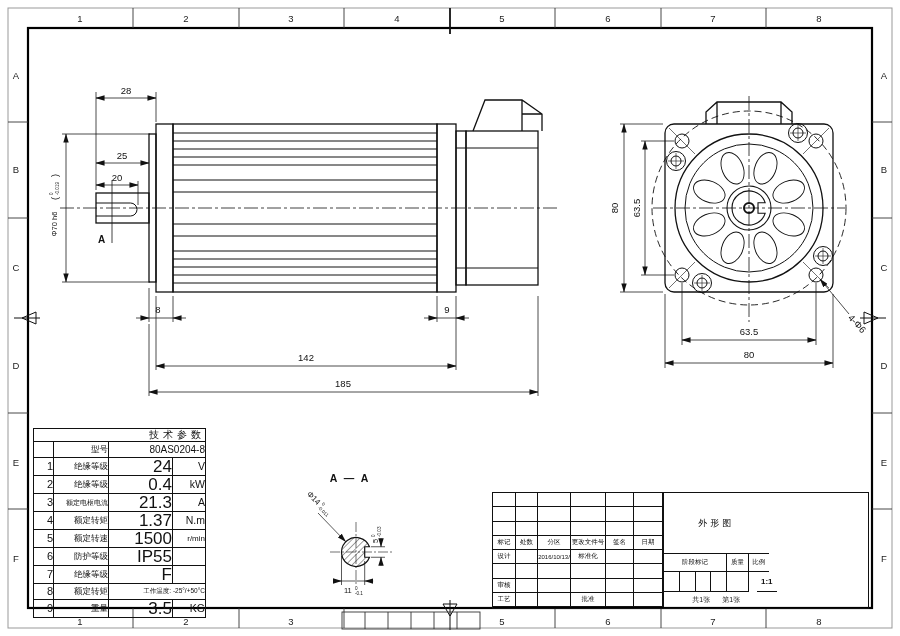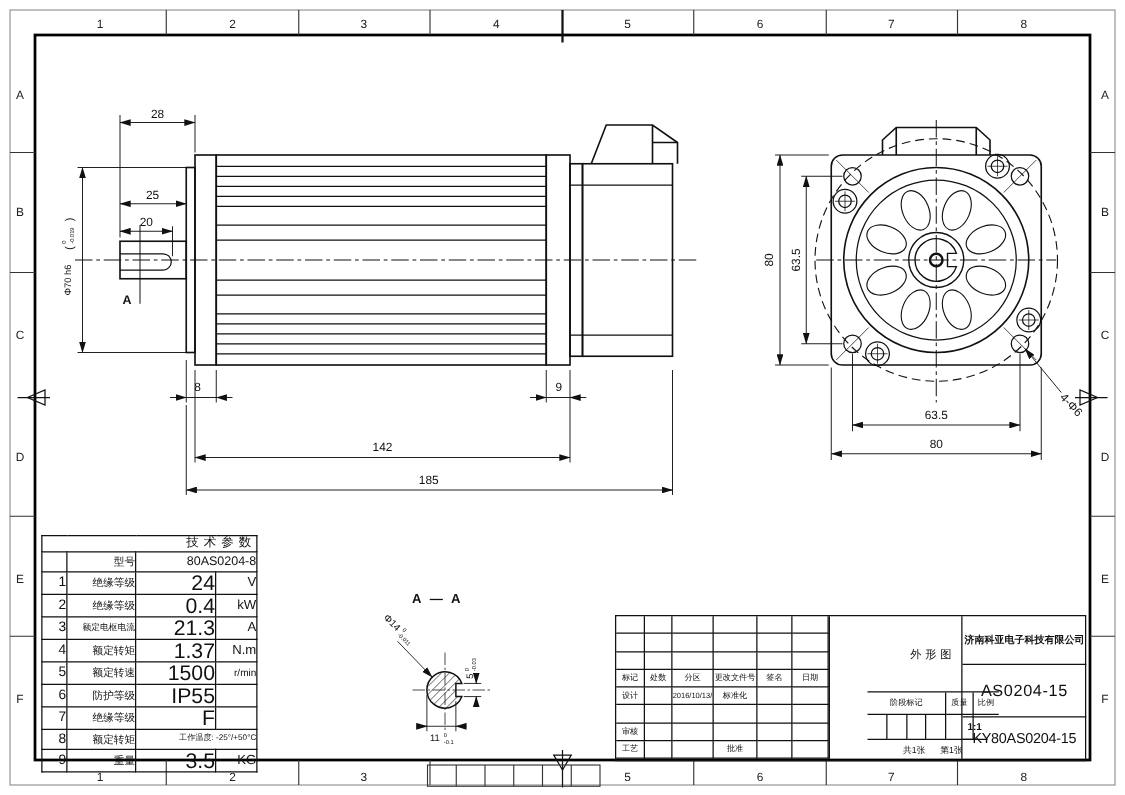--- a/index.html
+++ b/index.html
@@ -35,29 +35,29 @@
   .tblock{position:absolute;left:492px;top:492px;width:377px;height:117px;
           border:1.5px solid #111;box-sizing:border-box;font-size:7px;}
   .rev{position:absolute;left:0;top:0;width:170px;height:114px;
        display:grid;grid-template-columns:23px 22px 33px 35px 28px 29px;
        grid-template-rows:repeat(8,14.25px);}
   .rev div{border-right:1px solid #111;border-bottom:1px solid #111;
            display:flex;align-items:center;justify-content:center;
            overflow:hidden;white-space:nowrap;font-size:6.5px;}
   .rev .d8{font-size:6px;}
   .mid{position:absolute;left:170px;top:0;width:106px;height:114px;border-left:1.5px solid #111;box-sizing:border-box;}
-  .mid div{box-sizing:border-box;position:absolute;display:flex;align-items:center;justify-content:center;overflow:hidden;margin-left:30px;}
+  .mid div{box-sizing:border-box;position:absolute;display:flex;align-items:center;justify-content:center;overflow:hidden;}
   .cell-title{left:0;top:0;width:104.5px;height:61px;border-bottom:1px solid #111;font-size:9px;letter-spacing:3px;}
   .cell-stage{left:0;top:61px;width:63px;height:18px;border-right:1px solid #111;border-bottom:1px solid #111;font-size:6.5px;}
   .cell-mass{left:63px;top:61px;width:22px;height:18px;border-right:1px solid #111;border-bottom:1px solid #111;font-size:6.5px;}
   .cell-scale{left:85px;top:61px;width:19.5px;height:18px;border-bottom:1px solid #111;font-size:6.5px;}
   .bx{top:79px;height:20px;border-right:1px solid #111;border-bottom:1px solid #111;}
   .b1{left:0;width:16px;}.b2{left:16px;width:16px;}.b3{left:32px;width:15px;}.b4{left:47px;width:16px;}
   .b5{left:63px;width:22px;}
-  .cell-scalev{left:76px;top:79px;width:19.5px;height:20px;border-bottom:1px solid #111;font-size:8px;font-weight:bold;}
+  .cell-scalev{left:93px;top:79px;width:19.5px;height:20px;border-bottom:1px solid #111;font-size:8px;font-weight:bold;}
   .cell-sheets{left:0;top:99px;width:104.5px;height:15px;font-size:7px;gap:12px;}
   .rgt{position:absolute;left:276px;top:0;width:101px;height:114px;border-left:1.5px solid #111;box-sizing:border-box;}
   .rgt div{box-sizing:border-box;display:flex;align-items:center;justify-content:center;text-align:center;overflow:hidden;}
   .cell-co{width:99px;height:39px;border-bottom:1px solid #111;font-size:8px;font-weight:bold;line-height:1.15;padding:0 1px;}
   .cell-model{width:99px;height:42px;border-bottom:1px solid #111;font-size:13px;letter-spacing:.5px;}
   .cell-dno{width:99px;height:33px;font-size:11.5px;letter-spacing:-.2px;}
 </style>
 </head>
 <body>
 
@@ -452,20 +452,15 @@
     <div class="bx b2"></div>
     <div class="bx b3"></div>
     <div class="bx b4"></div>
     <div class="bx b5"></div>
     <div class="cell-scalev">1:1</div>
     <div class="cell-sheets">
       <span>共1张</span>
       <span>第1张</span>
     </div>
   </div>
-  <div class="rgt">
-    <div class="cell-co">济南科亚电子科技有限公司</div>
-    <div class="cell-model">AS0204-15</div>
-    <div class="cell-dno">KY80AS0204-15</div>
-  </div>
 </div>
 
 </div>
 
 </body></html>

